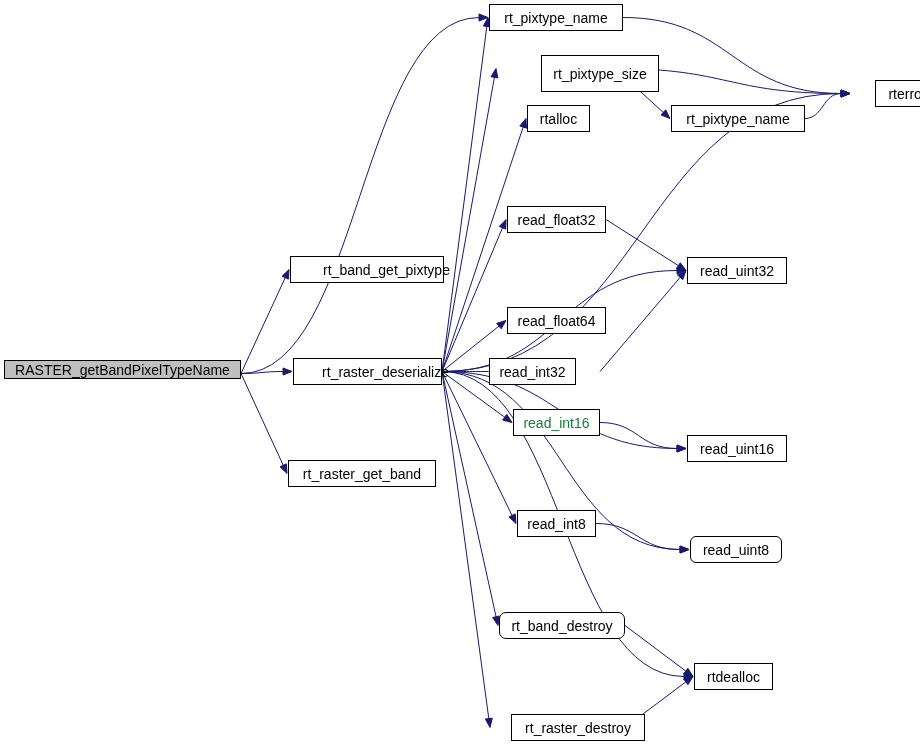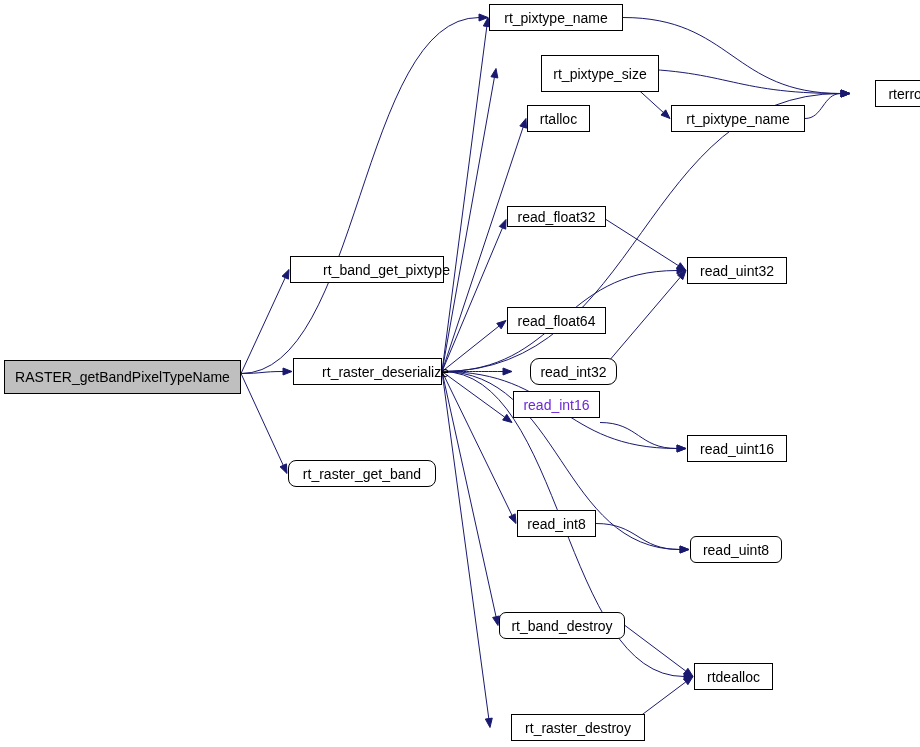--- a/index.html
+++ b/index.html
@@ -151,34 +151,34 @@
       <g>
         <path fill="none" stroke="#191970" stroke-width="1" d="M 625 625.5 L 685.8 671.1"></path>
         <polygon fill="#191970" stroke="#191970" points="693,676.5 687.9,668.3000000000001 683.6999999999999,673.9"></polygon>
       </g>
       <g>
         <path fill="none" stroke="#191970" stroke-width="1" d="M 625 727.5 L 685.8 681.9"></path>
         <polygon fill="#191970" stroke="#191970" points="693,676.5 683.6999999999999,679.1 687.9,684.6999999999999"></polygon>
       </g>
     </svg>
   <div id="nodes">
-      <div class="node highlight" style="left: 4px; top: 360px; width: 237px; height: 34px; border-color: rgb(0, 0, 0); background: rgb(191, 191, 191); color: rgb(0, 0, 0);">RASTER_getBandPixelTypeName</div>
+      <div class="node highlight" style="left: 4px; top: 360px; width: 237px; height: 19px; border-color: rgb(0, 0, 0); background: rgb(191, 191, 191); color: rgb(0, 0, 0);">RASTER_getBandPixelTypeName</div>
       <div class="node" style="left: 290px; top: 256px; width: 154px; height: 27px; border-color: rgb(0, 0, 0); background: rgb(255, 255, 255); color: rgb(0, 0, 0); padding-left: 39px;">rt_band_get_pixtype</div>
       <div class="node" style="left: 293px; top: 358px; width: 149px; height: 27px; border-color: rgb(0, 0, 0); background: rgb(255, 255, 255); color: rgb(0, 0, 0); padding-left: 36px;">rt_raster_deserialize</div>
-      <div class="node" style="left: 288px; top: 460px; width: 148px; height: 27px; border-color: rgb(0, 0, 0); background: rgb(255, 255, 255); color: rgb(0, 0, 0); border-radius: 8px;">rt_raster_get_band</div>
+      <div class="node" style="left: 288px; top: 460px; width: 148px; height: 27px; border-color: rgb(0, 0, 0); background: rgb(255, 255, 255); color: rgb(0, 0, 0);">rt_raster_get_band</div>
       <div class="node" style="left: 489px; top: 4px; width: 134px; height: 27px; border-color: rgb(0, 0, 0); background: rgb(255, 255, 255); color: rgb(0, 0, 0);">rt_pixtype_name</div>
       <div class="node" style="left: 497px; top: 55px; width: 118px; height: 37px; border-color: rgb(0, 0, 0); background: rgb(255, 255, 255); color: rgb(0, 0, 0); margin-left: 44px;">rt_pixtype_size</div>
       <div class="node" style="left: 527px; top: 105px; width: 63px; height: 27px; border-color: rgb(0, 0, 0); background: rgb(255, 255, 255); color: rgb(0, 0, 0);">rtalloc</div>
       <div class="node" style="left: 671px; top: 105px; width: 134px; height: 27px; border-color: rgb(0, 0, 0); background: rgb(255, 255, 255); color: rgb(0, 0, 0);">rt_pixtype_name</div>
       <div class="node" style="left: 851px; top: 80px; width: 65px; height: 27px; border-color: rgb(0, 0, 0); background: rgb(255, 255, 255); color: rgb(0, 0, 0); margin-left: 24px;">rterror</div>
-      <div class="node" style="left: 507px; top: 206px; width: 99px; height: 21px; border-color: rgb(0, 0, 0); background: rgb(255, 255, 255); color: rgb(0, 0, 0);">read_float32</div>
+      <div class="node" style="left: 507px; top: 206px; width: 99px; height: 27px; border-color: rgb(0, 0, 0); background: rgb(255, 255, 255); color: rgb(0, 0, 0);">read_float32</div>
       <div class="node" style="left: 687px; top: 257px; width: 100px; height: 27px; border-color: rgb(0, 0, 0); background: rgb(255, 255, 255); color: rgb(0, 0, 0);">read_uint32</div>
       <div class="node" style="left: 507px; top: 307px; width: 99px; height: 27px; border-color: rgb(0, 0, 0); background: rgb(255, 255, 255); color: rgb(0, 0, 0);">read_float64</div>
-      <div class="node" style="left: 530px; top: 358px; width: 87px; height: 27px; border-color: rgb(0, 0, 0); background: rgb(255, 255, 255); color: rgb(0, 0, 0); border-radius: 9px;">read_int32</div>
-      <div class="node" style="left: 513px; top: 391px; width: 87px; height: 27px; border-color: rgb(0, 0, 0); background: rgb(255, 255, 255); color: #6d28d9;">read_int16</div>
+      <div class="node" style="left: 489px; top: 358px; width: 87px; height: 27px; border-color: rgb(0, 0, 0); background: rgb(255, 255, 255); color: rgb(0, 0, 0);">read_int32</div>
+      <div class="node" style="left: 513px; top: 409px; width: 87px; height: 27px; border-color: rgb(0, 0, 0); background: rgb(255, 255, 255); color: #15803d;">read_int16</div>
       <div class="node" style="left: 687px; top: 435px; width: 100px; height: 27px; border-color: rgb(0, 0, 0); background: rgb(255, 255, 255); color: rgb(0, 0, 0);">read_uint16</div>
       <div class="node" style="left: 517px; top: 510px; width: 79px; height: 27px; border-color: rgb(0, 0, 0); background: rgb(255, 255, 255); color: rgb(0, 0, 0);">read_int8</div>
       <div class="node" style="left: 690px; top: 536px; width: 92px; height: 27px; border-color: rgb(0, 0, 0); background: rgb(255, 255, 255); color: rgb(0, 0, 0); border-radius: 6px;">read_uint8</div>
       <div class="node" style="left: 499px; top: 612px; width: 126px; height: 27px; border-color: rgb(0, 0, 0); background: rgb(255, 255, 255); color: rgb(0, 0, 0); border-radius: 7px;">rt_band_destroy</div>
       <div class="node" style="left: 694px; top: 663px; width: 79px; height: 27px; border-color: rgb(0, 0, 0); background: rgb(255, 255, 255); color: rgb(0, 0, 0);">rtdealloc</div>
       <div class="node" style="left: 491px; top: 714px; width: 134px; height: 27px; border-color: rgb(0, 0, 0); background: rgb(255, 255, 255); color: rgb(0, 0, 0); margin-left: 20px;">rt_raster_destroy</div>
     </div>
 </div>
 
 </body></html>

